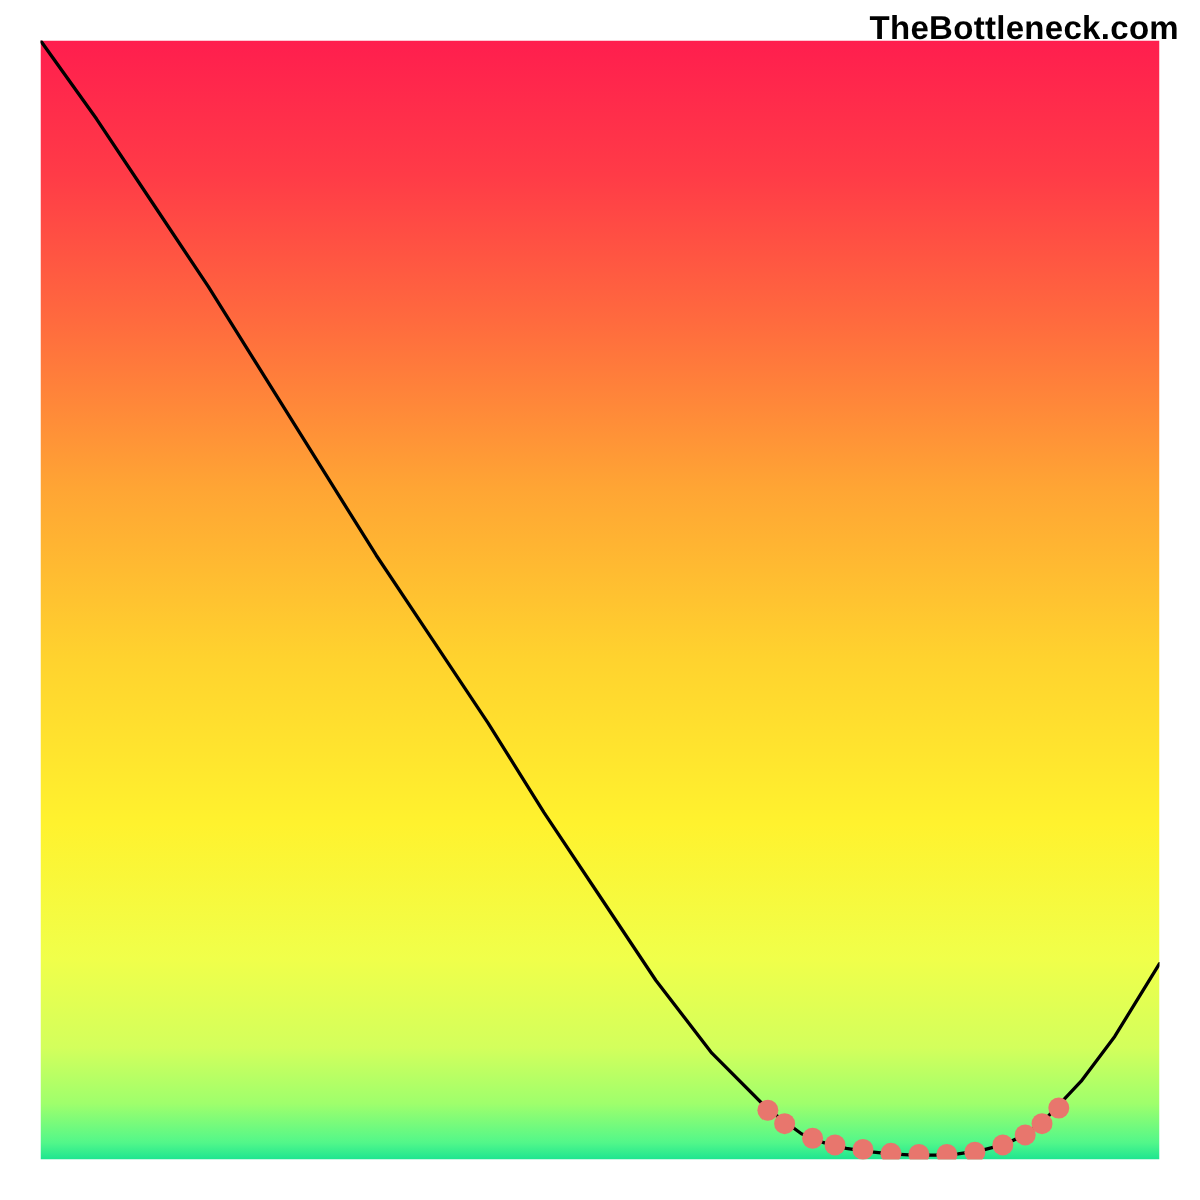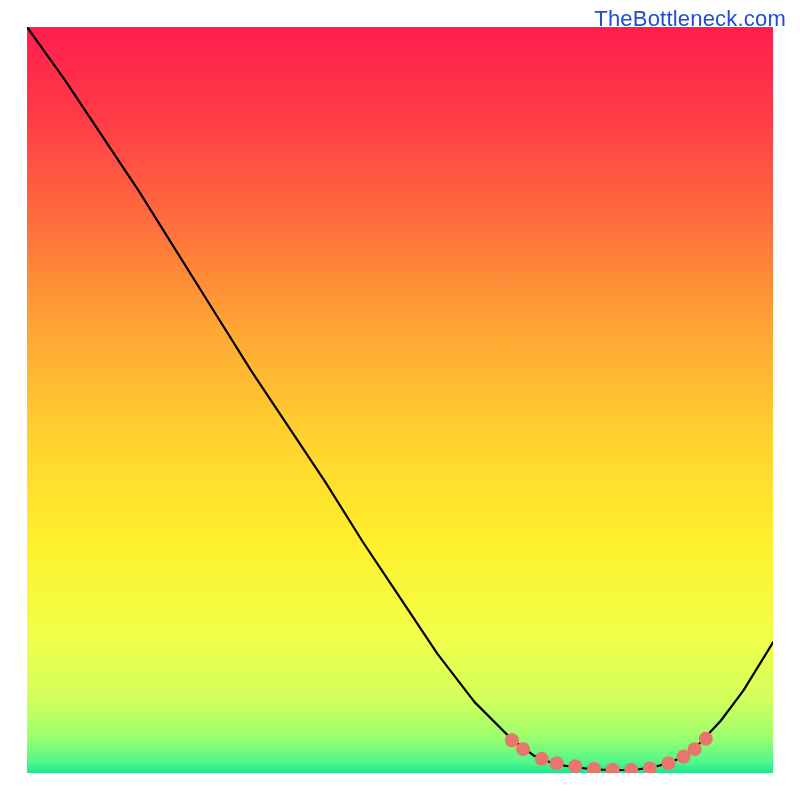--- a/index.html
+++ b/index.html
@@ -8,22 +8,22 @@
     position: relative;
     width: 800px;
     height: 800px;
   }
   .watermark {
     position: absolute;
     top: 6px;
     right: 14px;
     font-family: Arial, Helvetica, sans-serif;
     font-size: 22px;
-    color: #1d4ed8;
-    font-weight: 400;
+    color: #000000;
+    font-weight: 700;
     letter-spacing: 0.2px;
     z-index: 10;
   }
   .plot-area {
     position: absolute;
     top: 27px;
     left: 27px;
     width: 746px;
     height: 746px;
   }

